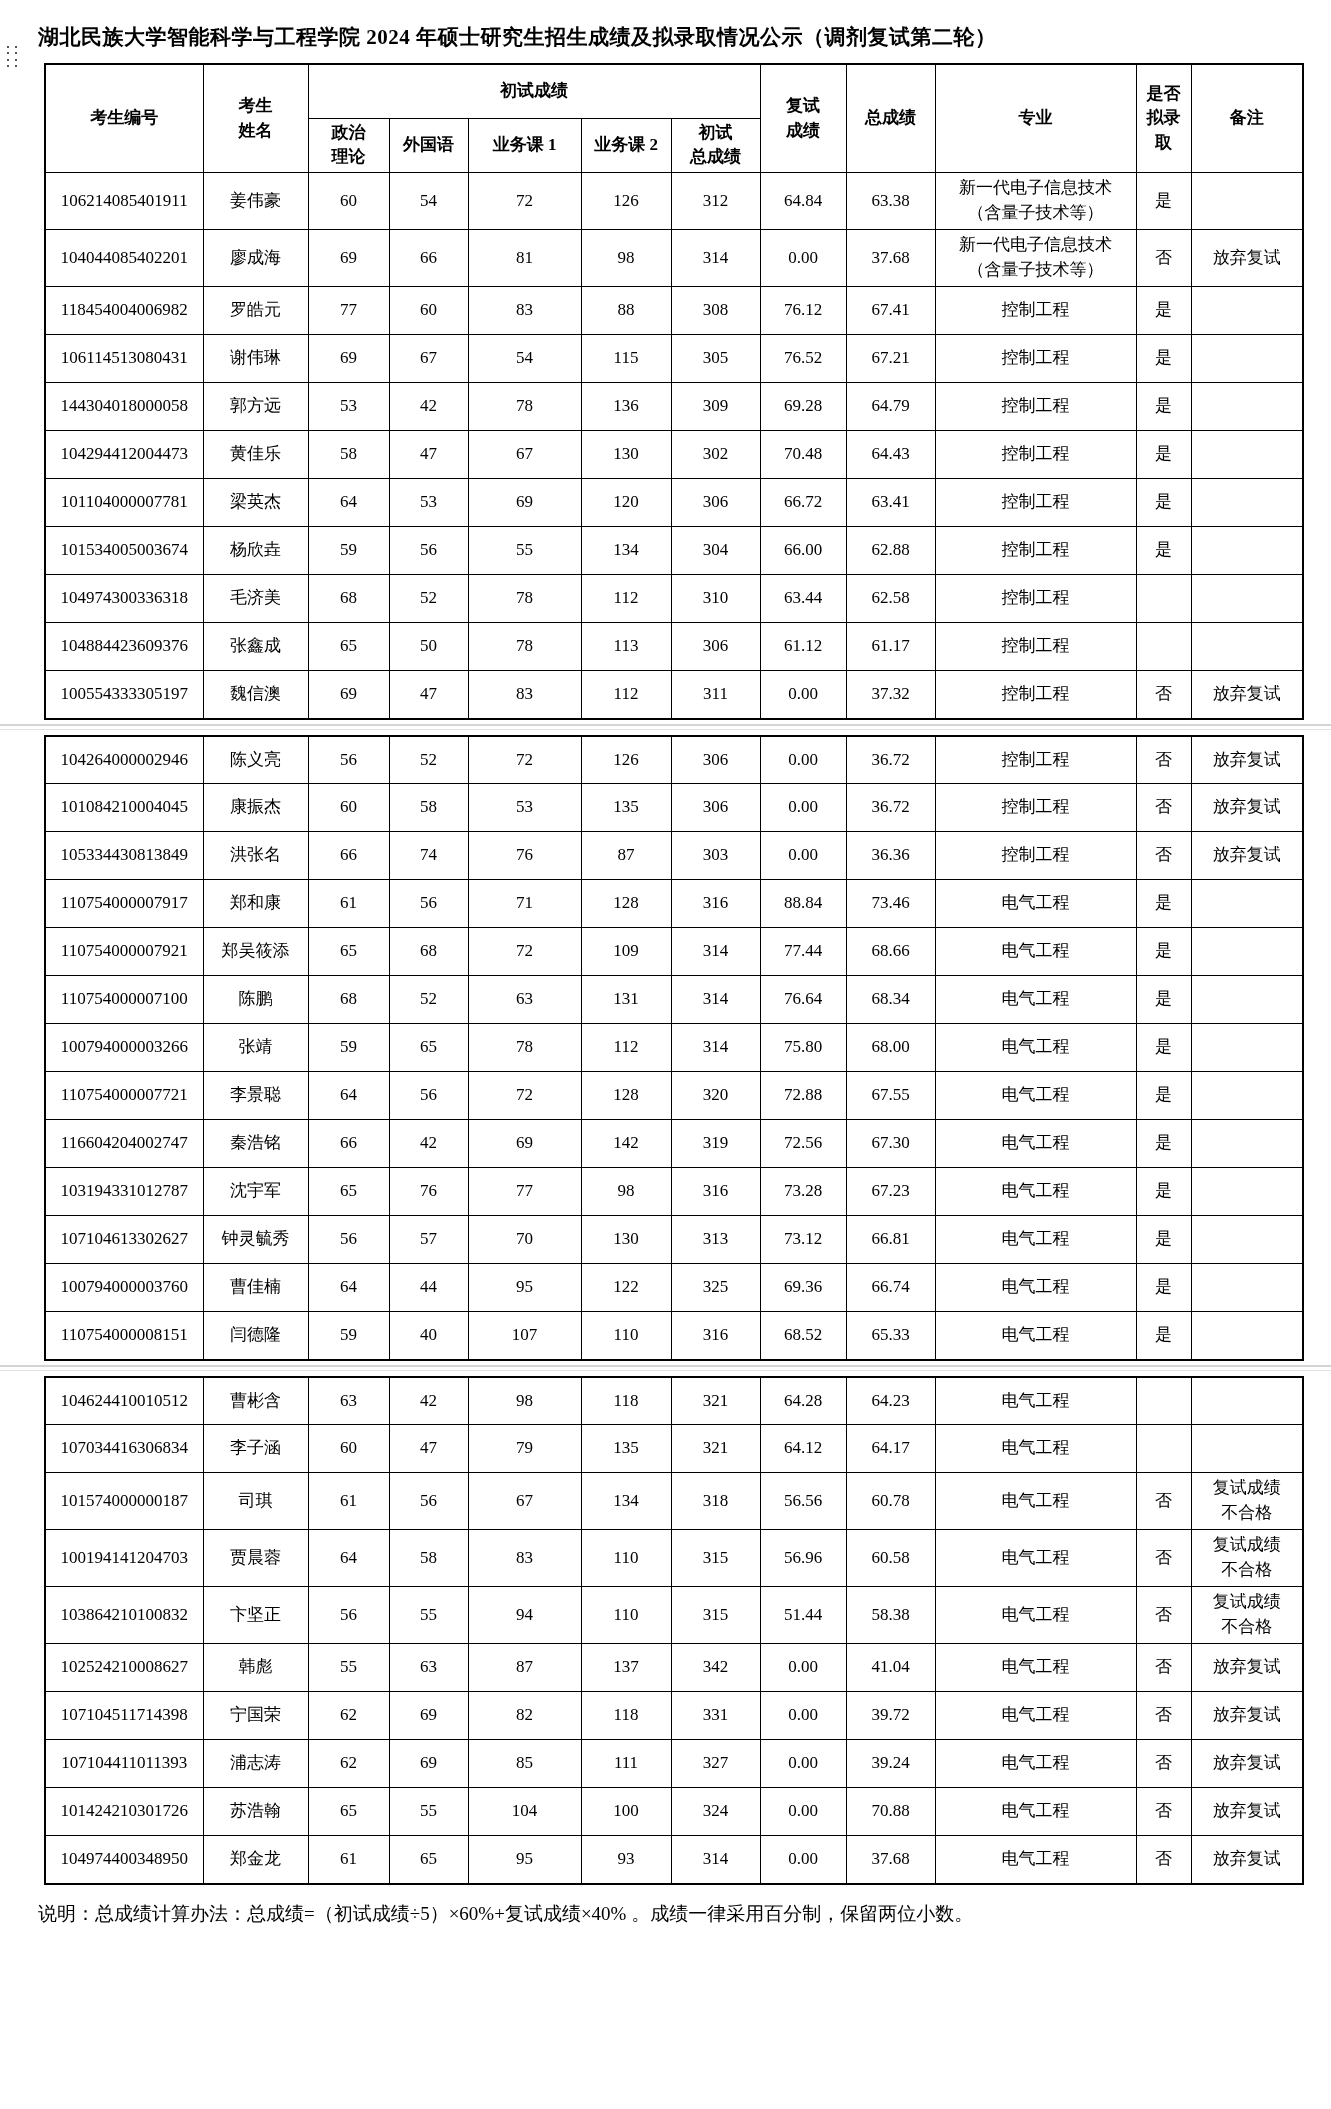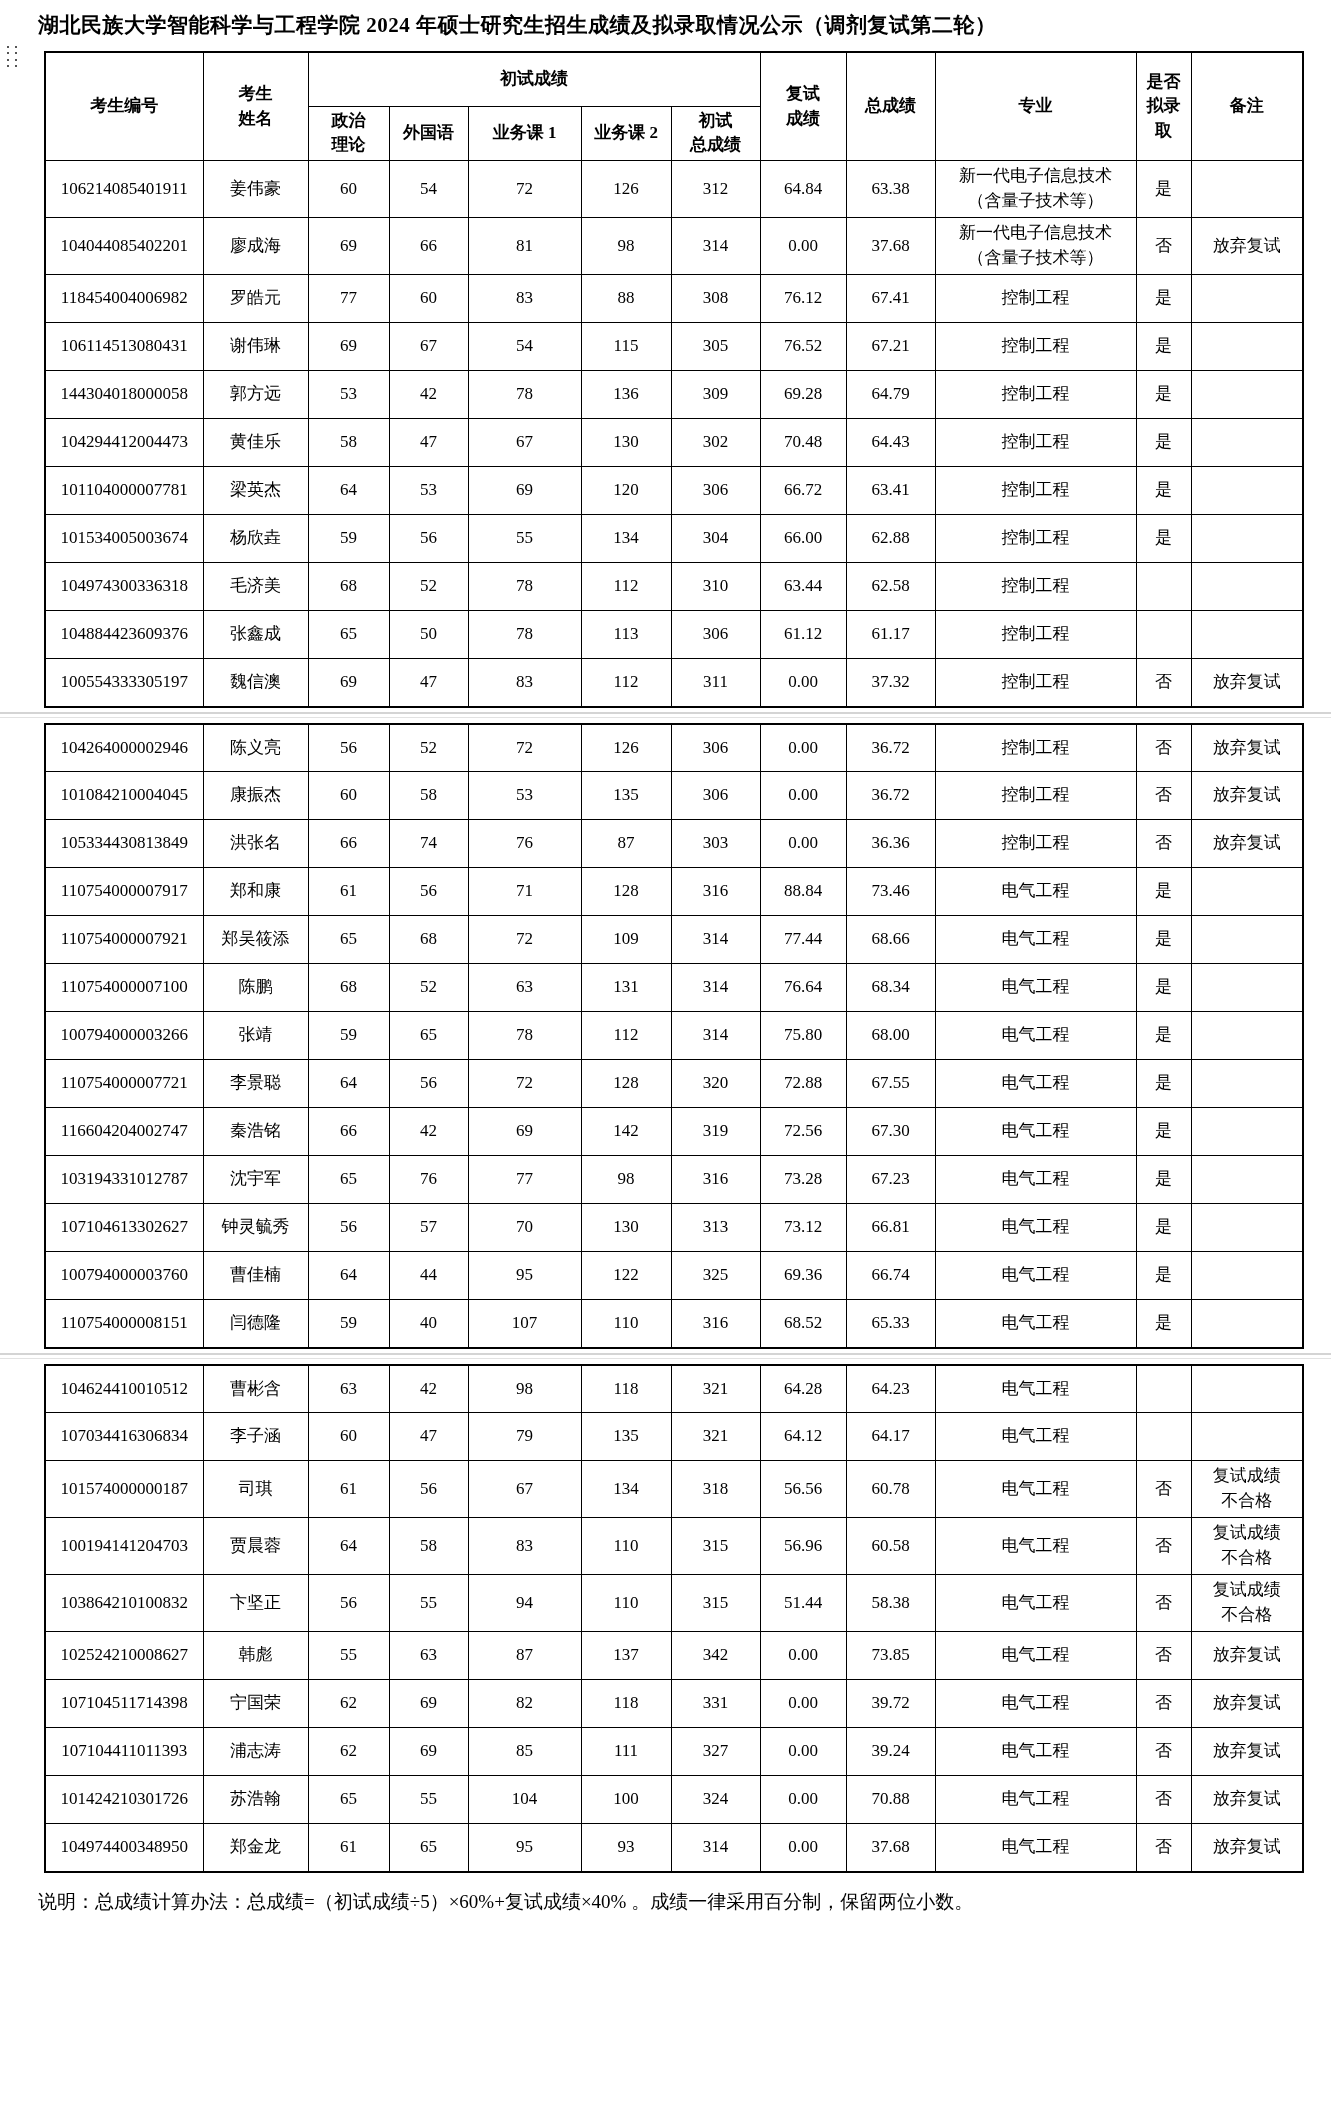--- a/index.html
+++ b/index.html
@@ -5,21 +5,21 @@
   * { box-sizing: border-box; }
   html, body { margin: 0; padding: 0; }
   body {
     width: 1331px;
     min-height: 2109px;
     background: #ffffff;
     font-family: "Liberation Serif", "DejaVu Serif", serif;
     color: #000;
     position: relative;
   }
-  .page { position: relative; width: 1331px; min-height: 2109px; padding-top: 8px; }
+  .page { position: relative; width: 1331px; min-height: 2109px; padding-top: 20px; }
 
   
   .drag-handle {
     position: absolute; left: 7px; top: 46px;
     width: 12px; height: 22px;
     display: grid; grid-template-columns: repeat(2, 1fr); grid-gap: 3px 4px;
   }
   .drag-handle i { width: 2px; height: 2px; background: #555; display: block; }
 
   .title {
@@ -600,21 +600,21 @@
         </tr>
         <tr>
           <td class="cell-id">102524210008627</td>
           <td>韩彪</td>
           <td>55</td>
           <td>63</td>
           <td>87</td>
           <td>137</td>
           <td>342</td>
           <td>0.00</td>
-          <td>73.85</td>
+          <td>41.04</td>
           <td class="major">电气工程</td>
           <td>否</td>
           <td class="remark">放弃复试</td>
         </tr>
         <tr>
           <td class="cell-id">107104511714398</td>
           <td>宁国荣</td>
           <td>62</td>
           <td>69</td>
           <td>82</td>

